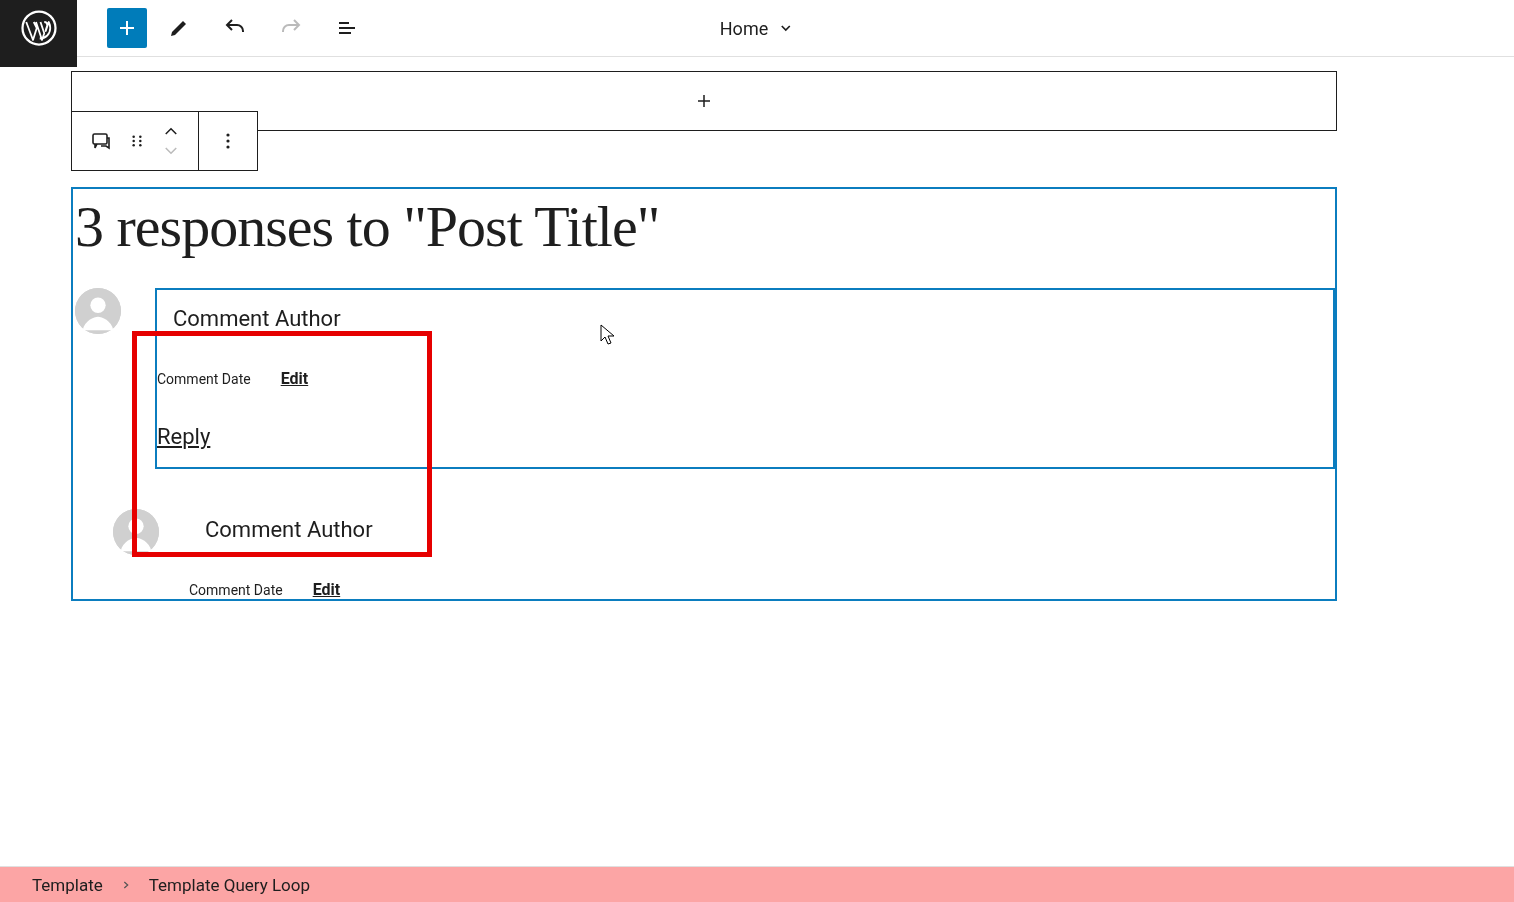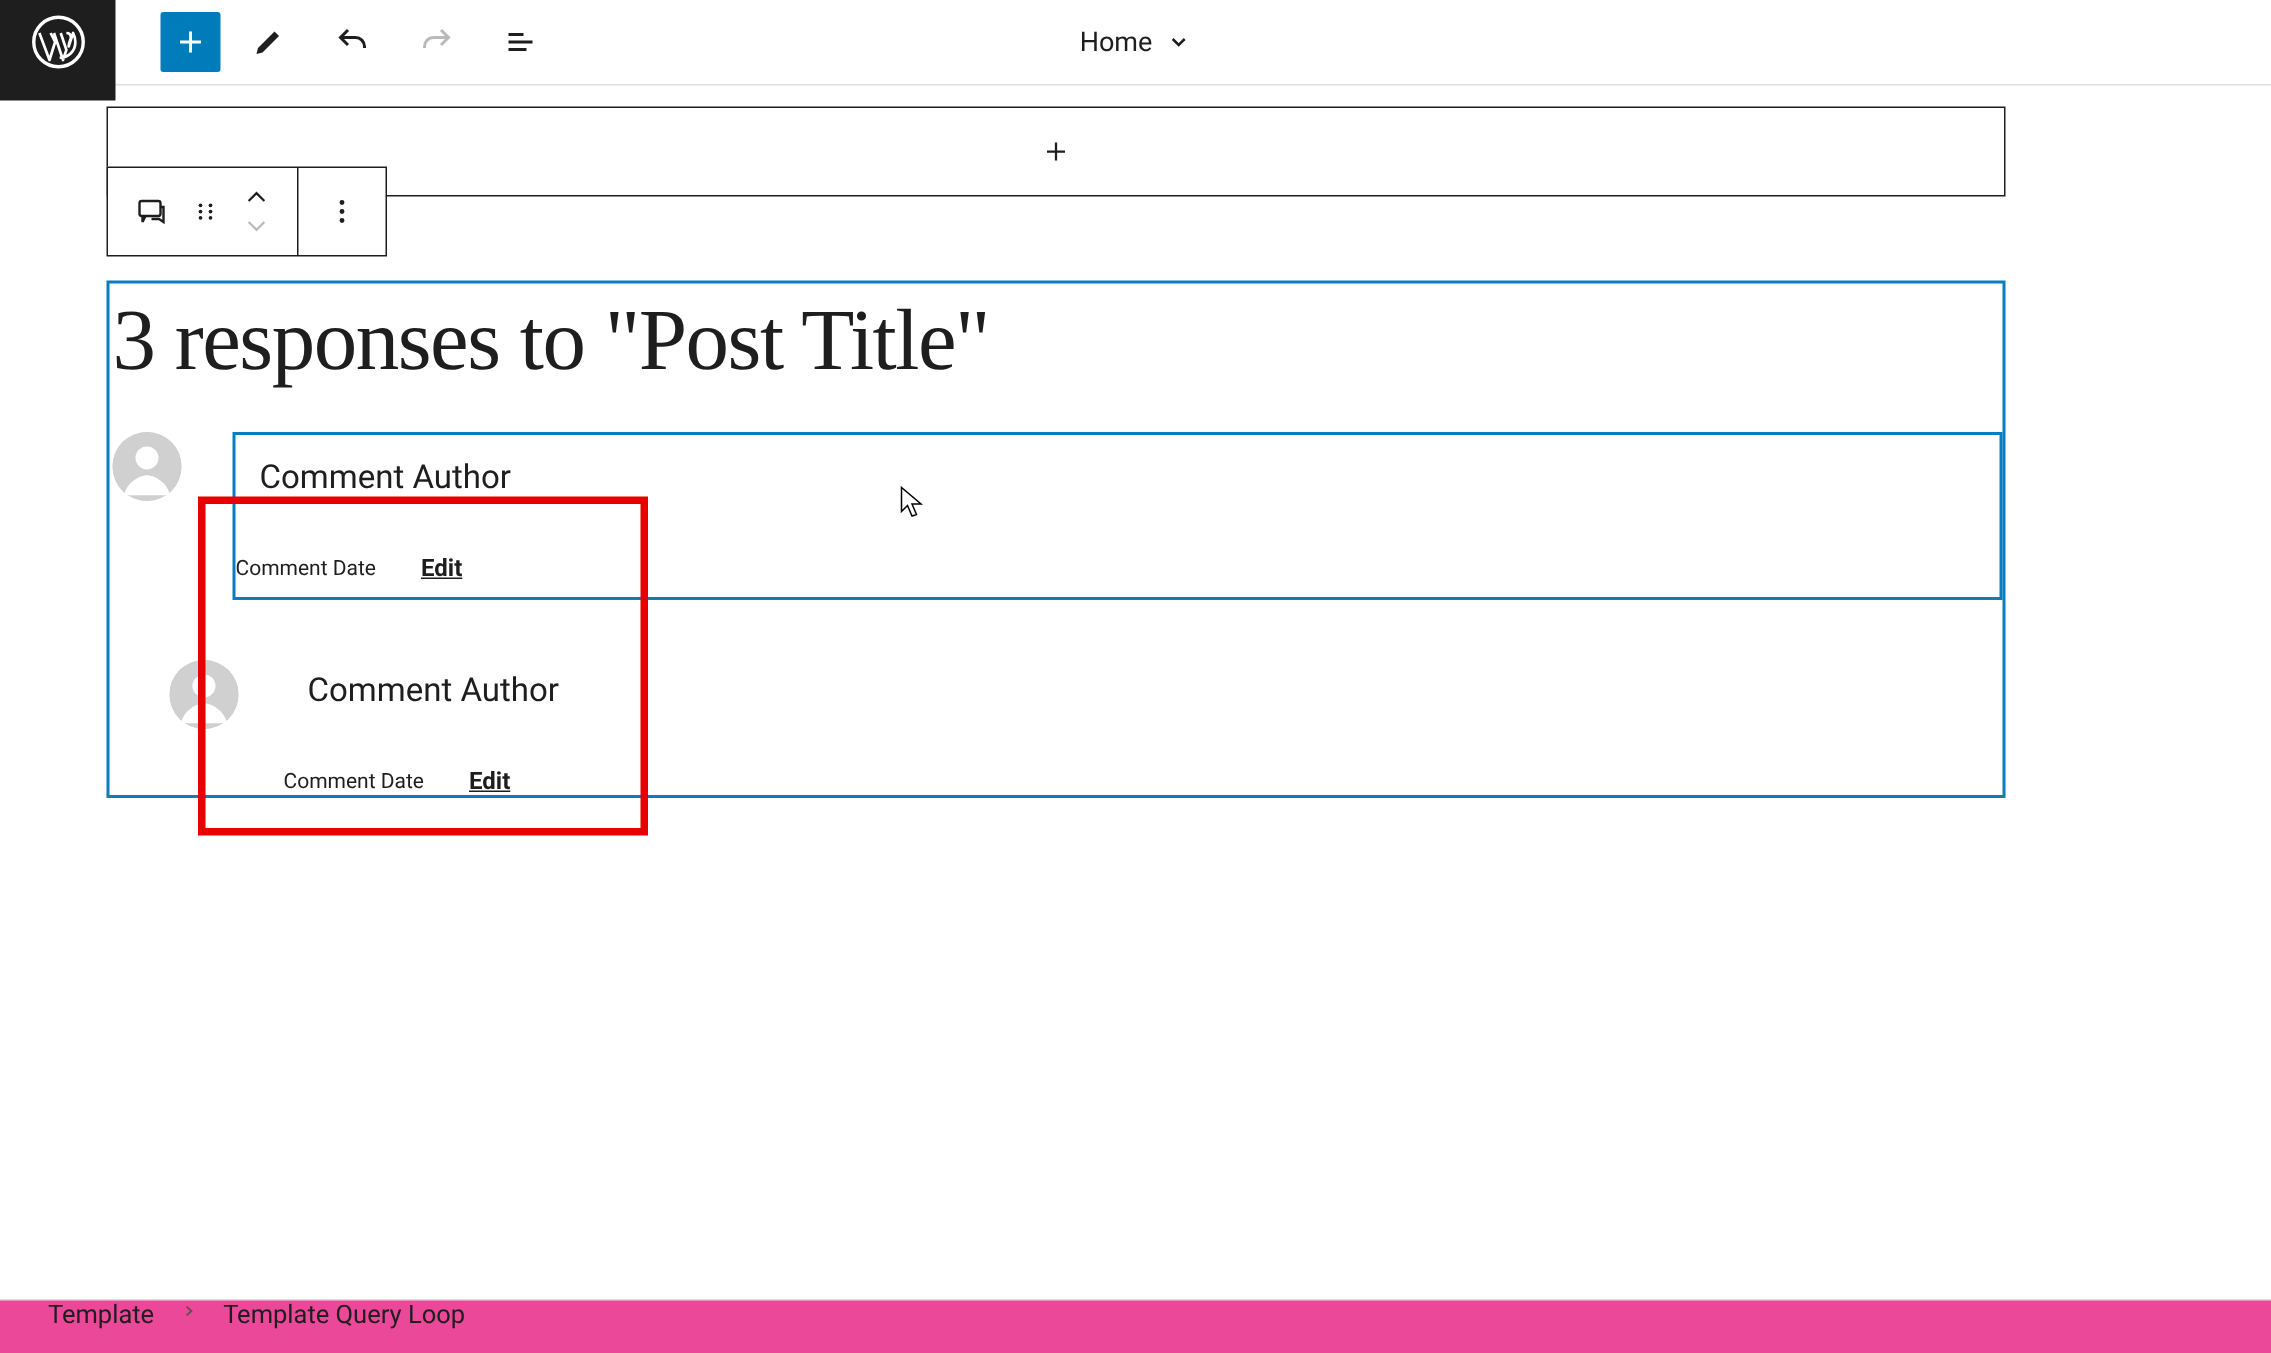--- a/index.html
+++ b/index.html
@@ -205,24 +205,25 @@
 
   
   .breadcrumb {
     position: absolute;
     bottom: 0;
     left: 0;
     right: 0;
     height: 36px;
     border-top: 1px solid #e0e0e0;
     display: flex;
+    align-items: center;
     padding: 0 32px;
     font-size: 17px;
     gap: 18px;
-    background: #ec4899;
+    background: #fca5a5;
   }
   .crumb-sep { font-size: 14px; color: #555; }
 </style>
 </head>
 <body>
 
 <div class="top-toolbar">
   <div class="wp-logo">
     <svg viewBox="0 0 24 24" fill="none">
       <circle cx="12" cy="12" r="11" stroke="#fff" stroke-width="1.5"></circle>
@@ -325,20 +326,21 @@
           <circle cx="24" cy="18" r="8" fill="#fff"></circle>
           <path d="M8 44c2-10 12-14 16-14s14 4 16 14" fill="#fff"></path>
         </svg>
       </div>
       <div class="comment-body selected" style="padding:8px 10px 10px 0;">
         <div class="comment-line">Comment Author</div>
         <div class="meta-row">
           <span class="label">Comment Date</span>
           <span class="edit-link">Edit</span>
         </div>
+        <span class="reply-link">Reply</span>
       </div>
     </div>
 
     <div class="comment-row nested">
       <div class="avatar">
         <svg viewBox="0 0 48 48">
           <circle cx="24" cy="24" r="24" fill="#d0d0d0"></circle>
           <circle cx="24" cy="18" r="8" fill="#fff"></circle>
           <path d="M8 44c2-10 12-14 16-14s14 4 16 14" fill="#fff"></path>
         </svg>

